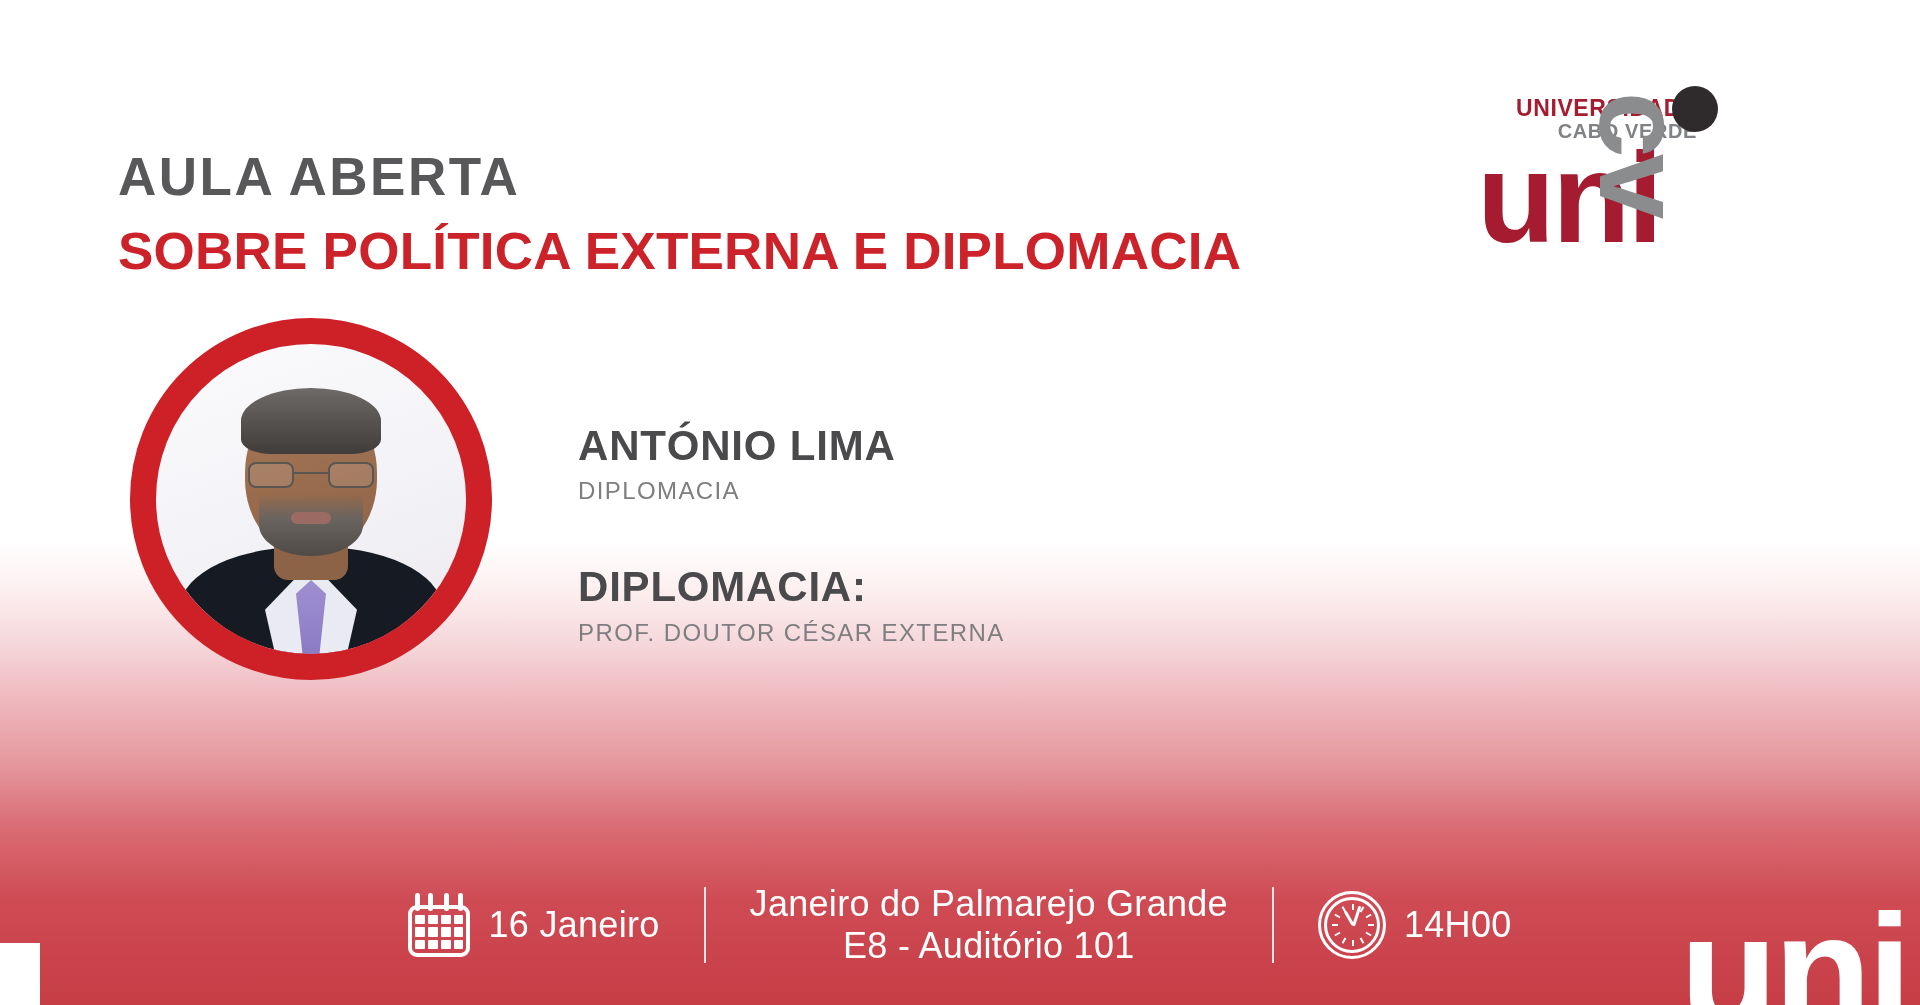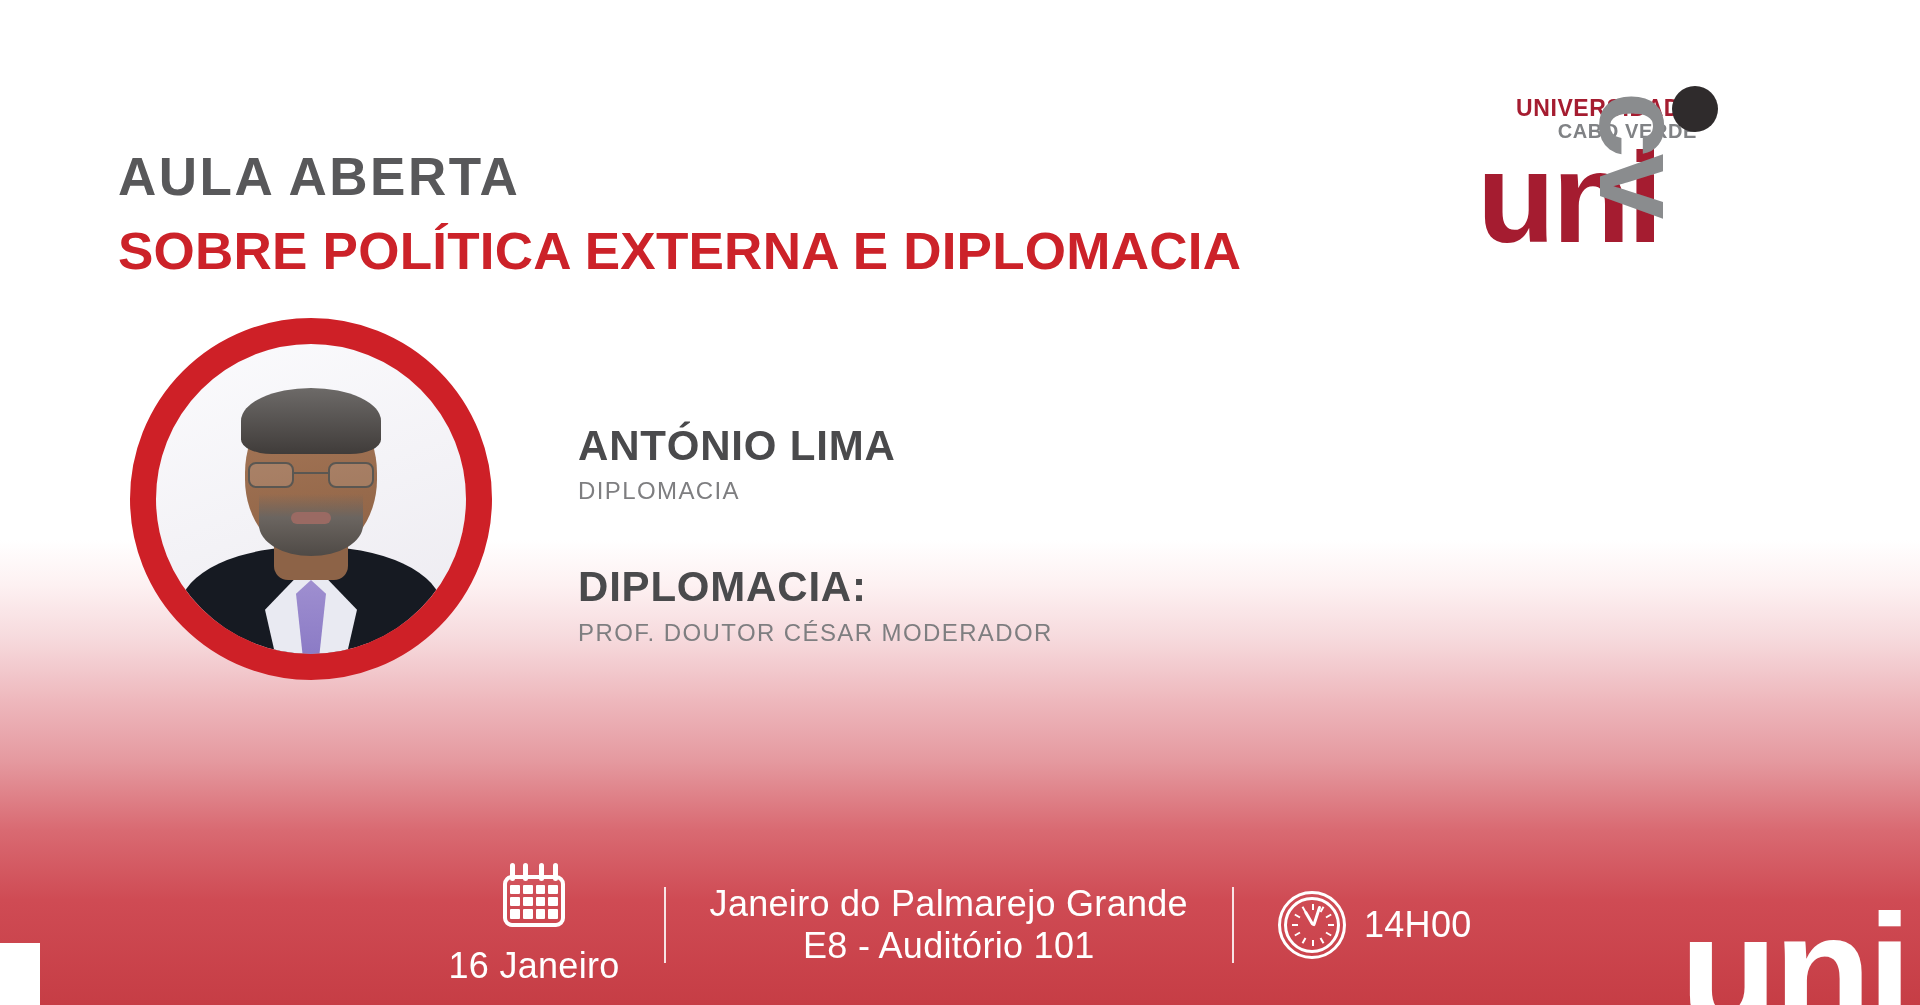--- a/index.html
+++ b/index.html
@@ -185,21 +185,21 @@
   }
   .f-text {
     font-size:36px; color:#ffffff; line-height:1.18;
     white-space:nowrap; letter-spacing:0.3px;
   }
   .f-text.center { text-align:center; }
   .f-sep {
     width:2px; height:76px; background:rgba(255,255,255,0.85);
     margin:0 44px; position:relative; z-index:3;
   }
-  #date-item { margin-left:0;flex-direction:column; }
+  #date-item { margin-left:0; }
 
   
   .cal { position:relative; width:62px; height:64px; }
   .cal-body {
     position:absolute; left:0; top:12px;
     width:62px; height:52px;
     border:4px solid #ffffff; border-radius:9px;
   }
   .cal-ring {
     position:absolute; top:0; width:5px; height:18px;
@@ -286,21 +286,21 @@
       </div>
     </div>
     <div id="portrait-ring"></div>
   </div>
 
   <div id="speaker">
     <div class="sp-name">ANTÓNIO LIMA</div>
     <div class="sp-role">DIPLOMACIA</div>
     <div id="moderator-block">
       <div class="sp-name">DIPLOMACIA:</div>
-      <div class="sp-role">PROF. DOUTOR CÉSAR MODERADOR</div>
+      <div class="sp-role">PROF. DOUTOR CÉSAR EXTERNA</div>
     </div>
   </div>
 
   <div id="footer">
     <div id="notch"></div>
 
     <div class="f-item" id="date-item">
       <div class="cal">
         <div class="cal-ring" style="left:7px"></div>
         <div class="cal-ring" style="left:20px"></div>

